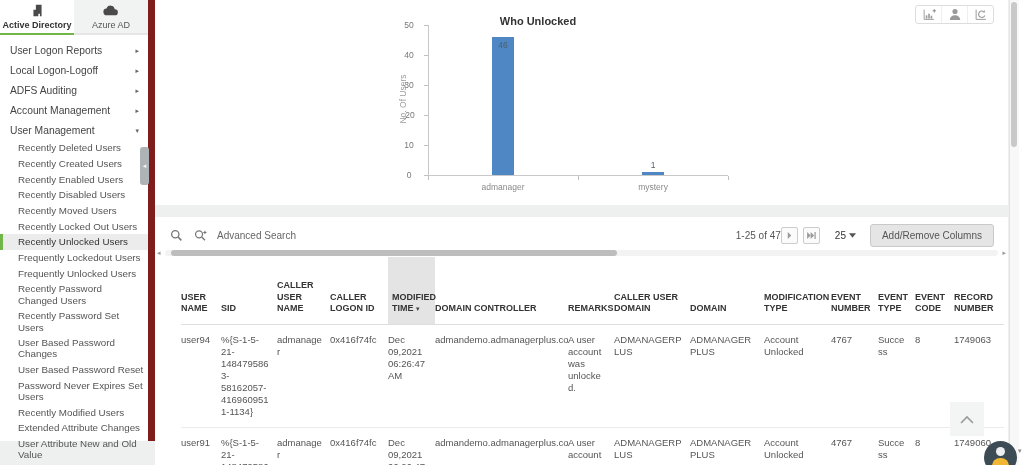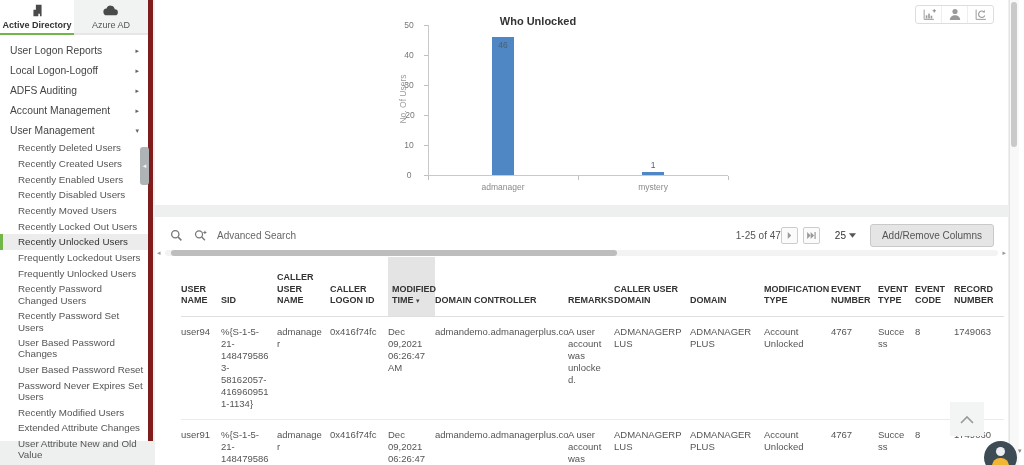--- a/index.html
+++ b/index.html
@@ -2,21 +2,21 @@
 <html><head>
 <meta charset="utf-8">
 <style>
   html,body{margin:0;padding:0}
   body{width:1024px;height:465px;overflow:hidden;background:#eef0ef;
        font-family:"Liberation Sans","DejaVu Sans",sans-serif;position:relative}
   #app{position:absolute;inset:0;width:1024px;height:465px}
 
   
   #sidebar{position:absolute;left:0;top:0;width:148px;height:441px;background:#fff;
-           border-right:5px solid #7f1d1d;z-index:3}
+           border-right:7px solid #7f1d1d;z-index:3}
   #tabs{display:flex;height:35px}
   .tab{flex:1;display:flex;flex-direction:column;align-items:center;justify-content:center;
        gap:2px;font-size:9px;color:#555;background:#f1f2f2;border-bottom:2px solid #e6e6e6;cursor:pointer}
   .tab.active{background:#fff;color:#333;border-bottom:2px solid #72b549;font-weight:bold}
   .tab .ticon{height:14px;display:flex;align-items:center}
   #menu{padding-top:5px}
   .mparent{display:flex;justify-content:space-between;align-items:center;
            padding:4.5px 9px 4.5px 10px;font-size:10.3px;color:#444;cursor:pointer;line-height:11px}
   .mparent .arrow{font-size:7px;color:#666}
   .mchild{padding:2.2px 4px 2.2px 15px;font-size:9.8px;color:#555;cursor:pointer;
@@ -57,21 +57,21 @@
   #page-size{font-size:10px;color:#333;margin:0 14px 0 10px;cursor:pointer;display:flex;align-items:center;gap:3px}
   #addremove-btn{height:21px;border:1px solid #c9c9c9;border-radius:3px;background:#e5e5e5;
                  font-size:10px;color:#555;padding:0 11px;display:flex;align-items:center;cursor:pointer}
   #hscroll{position:absolute;left:10px;right:10px;top:33px;height:6px;background:#f3f3f3;border-radius:3px}
   #hscroll-thumb{position:absolute;left:6px;top:0;width:446px;height:6px;background:#bdbdbd;border-radius:3px;cursor:grab}
   .hs-arrow{position:absolute;top:-1px;font-size:7px;color:#999}
 
   #grid{position:absolute;left:26px;top:40px}
   table{border-collapse:collapse;table-layout:fixed;width:823px}
   th{vertical-align:bottom;text-align:left;font-size:9px;color:#333;font-weight:bold;
-     padding:15px 8px 9px 0;line-height:1.3;border-bottom:1px solid #dedede;cursor:pointer}
+     padding:23px 8px 9px 0;line-height:1.3;border-bottom:1px solid #dedede;cursor:pointer}
   th.sorted{background:#e4e4e4;padding-left:4px}
   th .sort-caret{font-size:7px;color:#444}
   td{vertical-align:top;font-size:9.5px;color:#555;padding:9px 8px 9px 0;line-height:12px;
      border-bottom:1px solid #ebebeb;word-wrap:break-word}
   td.nowrap{white-space:nowrap;overflow:hidden}
   th.sorted + th{padding-left:0}
 
   
   #scroll-top-btn{position:absolute;left:950px;top:402px;width:34px;height:34px;background:#f3f4f4;
                   display:flex;align-items:center;justify-content:center;cursor:pointer;z-index:5}

